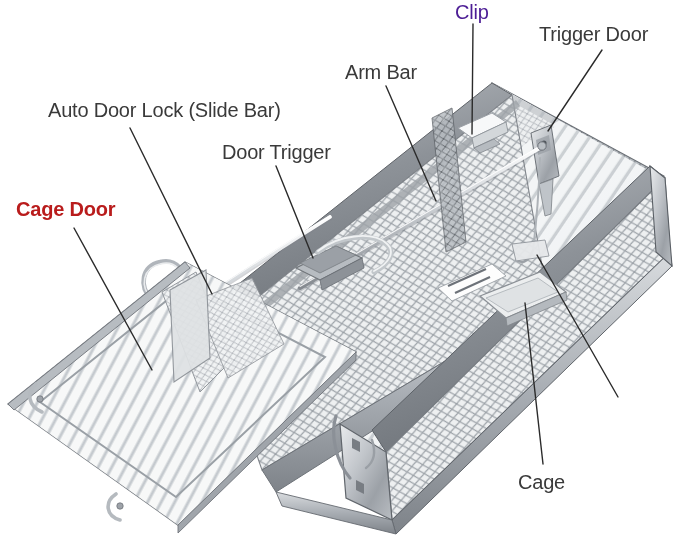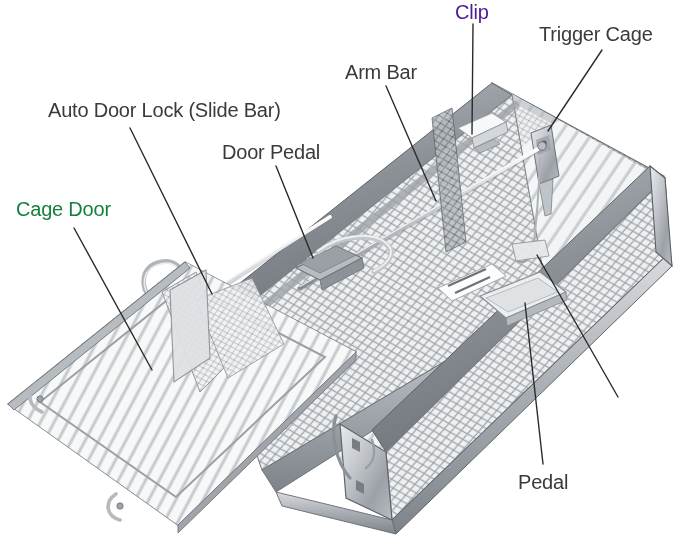--- a/index.html
+++ b/index.html
@@ -233,20 +233,20 @@
         <line x1="386" y1="86" x2="436" y2="201"></line>
         <line x1="130" y1="128" x2="212" y2="294"></line>
         <line x1="276" y1="166" x2="313" y2="258"></line>
         <line x1="74" y1="228" x2="152" y2="370"></line>
         <line x1="618" y1="397" x2="537" y2="255"></line>
         <line x1="543" y1="464" x2="525" y2="303"></line>
       </g>
   </svg>
 
   <div class="label" style="left: 455px; top: 2px; color: #4c1d95;">Clip</div>
-  <div class="label" style="left: 539px; top: 24px; color: rgb(58, 58, 58);">Trigger Cage</div>
+  <div class="label" style="left: 539px; top: 24px; color: rgb(58, 58, 58);">Trigger Door</div>
   <div class="label" style="left: 345px; top: 62px; color: rgb(58, 58, 58); text-align: center;">Arm Bar</div>
   <div class="label" style="left: 16px; top: 100px; color: rgb(58, 58, 58); margin-left: 32px;">Auto Door Lock (Slide Bar)</div>
-  <div class="label" style="left: 222px; top: 142px; color: rgb(58, 58, 58);">Door Pedal</div>
-  <div class="label" style="left: 16px; top: 199px; color: #15803d;">Cage Door</div>
-  <div class="label" style="left: 518px; top: 472px; color: rgb(58, 58, 58);">Pedal</div>
+  <div class="label" style="left: 222px; top: 142px; color: rgb(58, 58, 58);">Door Trigger</div>
+  <div class="label" style="left: 16px; top: 199px; color: #b91c1c; font-weight: bold;">Cage Door</div>
+  <div class="label" style="left: 518px; top: 472px; color: rgb(58, 58, 58);">Cage</div>
 
 </div>
 
 </body></html>

